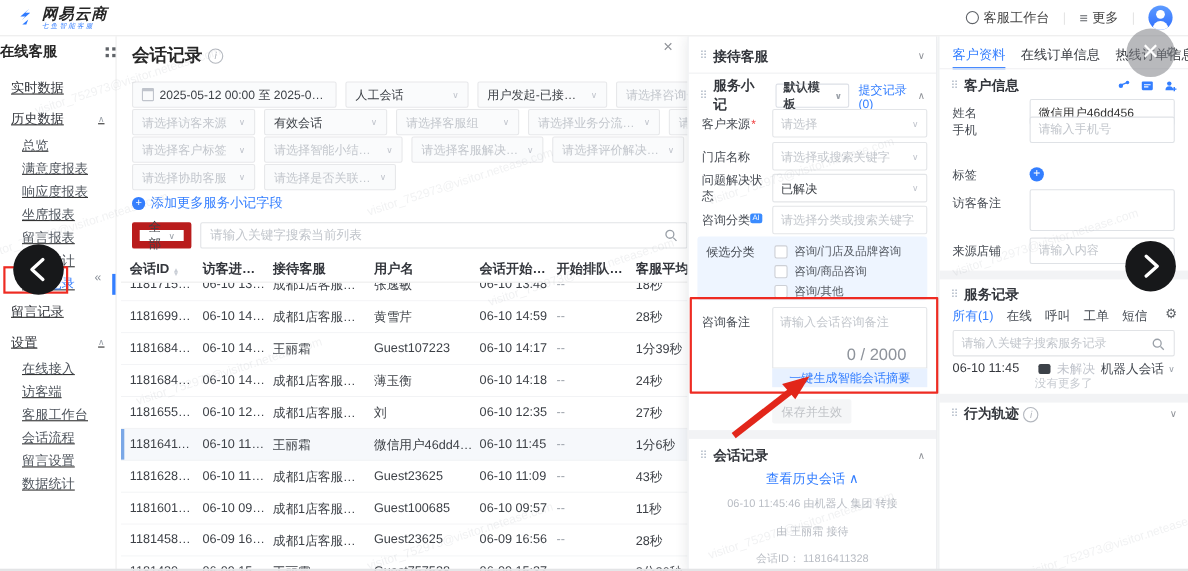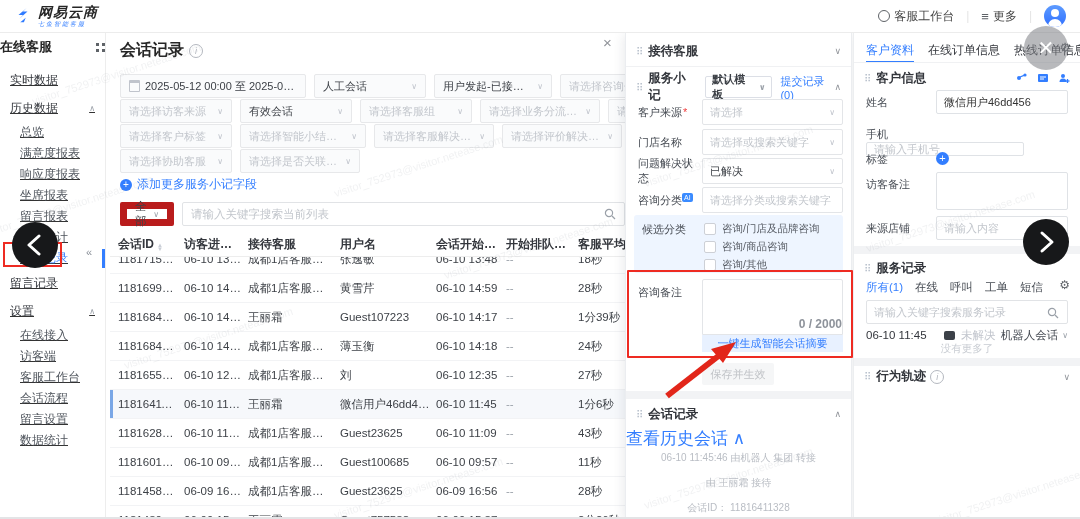--- a/index.html
+++ b/index.html
@@ -95,27 +95,27 @@
   .ctl .caret{margin-left:auto;font-size:8px;color:#c0c4cc;}
   .cand{position:absolute;left:8px;right:8px;top:182px;height:58px;background:#eef5ff;border-radius:3px;display:flex;padding:7px 4px;box-sizing:border-box;}
   .cand-label{width:62px;flex:none;font-size:11px;color:#454a52;padding-left:4px;}
   .cand-opts{flex:1;display:flex;flex-direction:column;gap:4px;}
   .cand-row{display:flex;align-items:center;gap:6px;font-size:10.5px;color:#565b63;cursor:pointer;}
   .cb{width:10px;height:10px;border:1px solid #cdd0d6;border-radius:2px;background:#fff;flex:none;}
   .remark-label{position:absolute;left:12px;top:252px;font-size:11px;color:#454a52;}
   .ta{position:absolute;left:76px;right:8px;top:246px;height:56px;box-sizing:border-box;border:1px solid #e3e5e8;border-radius:2px 2px 0 0;background:#fff;}
   .ta textarea{border:0;outline:0;resize:none;width:100%;height:34px;box-sizing:border-box;padding:5px 6px;font-size:11px;color:#333;font-family:inherit;background:transparent;}
   .ta textarea::placeholder{color:#c2c6cc;}
-  .ta .counter{position:absolute;right:0;bottom:3px;font-size:12px;color:#8e939b;font-weight:bold;}
+  .ta .counter{position:absolute;right:18px;bottom:3px;font-size:15px;color:#8e939b;}
   .ai-bar{position:absolute;left:76px;right:8px;top:302px;height:17px;background:#e8f1ff;display:flex;align-items:center;justify-content:center;
           color:#337eff;font-size:11px;cursor:pointer;}
   .save-btn{position:absolute;left:76px;top:330px;width:72px;height:22px;background:#f5f6f7;color:#c0c3c7;font-size:11px;
             display:flex;align-items:center;justify-content:center;border-radius:2px;cursor:not-allowed;}
   .band{position:absolute;left:0;right:0;height:8px;background:#f2f3f5;}
-  .hist-link{position:absolute;left:0;right:0;top:394px;font-size:17px;color:#337eff;cursor:pointer;}
+  .hist-link{position:absolute;left:0;right:0;top:394px;text-align:center;font-size:12px;color:#337eff;cursor:pointer;}
   .hist-lines{position:absolute;left:0;right:0;top:418px;display:flex;flex-direction:column;gap:11px;text-align:center;}
   .hist-line{font-size:10px;color:#b9bdc4;}
   .conv-close{position:absolute;left:603px;top:35px;font-size:15px;color:#909399;z-index:21;cursor:pointer;line-height:1;}
   
   .cust{position:absolute;left:853px;top:32px;width:227px;height:487px;background:#fff;border-left:1px solid #eceef0;box-sizing:border-box;z-index:21;}
   .tabs{position:absolute;left:12px;top:6px;right:34px;display:flex;gap:14px;height:24px;align-items:center;font-size:12px;color:#33363c;}
   .tab{cursor:pointer;white-space:nowrap;position:relative;line-height:24px;}
   .tab.active{color:#337eff;}
   .tab.active:after{content:"";position:absolute;left:0;right:0;bottom:-1px;height:2px;background:#337eff;}
   .gear{position:absolute;right:9px;top:8px;font-size:13px;color:#5f6368;cursor:pointer;z-index:32;}
@@ -530,20 +530,21 @@
           </label>
           <label class="cand-row">
             <span class="cb"></span>
             <span>咨询/其他</span>
           </label>
         </div>
     </div>
 
     <span class="remark-label">咨询备注</span>
     <div class="ta">
+      <textarea placeholder="请输入会话咨询备注" style=""></textarea>
       <span class="counter">0 / 2000</span>
     </div>
     <div class="ai-bar">一键生成智能会话摘要</div>
 
     <div class="save-btn">保存并生效</div>
 
     <div class="band" style="top:358px;"></div>
 
     <div class="sec-head" style="top:370px;height:22px;">
       <span class="grip">⠿</span>
@@ -587,21 +588,21 @@
             <line x1="9.5" y1="7" x2="9.5" y2="11" stroke="#337eff" stroke-width="1.3"></line>
             <line x1="7.5" y1="9" x2="11.5" y2="9" stroke="#337eff" stroke-width="1.3"></line>
           </svg>
       </span>
     </div>
 
     <div class="frow2" style="top:58px;">
       <span class="fld-label">姓名</span>
       <input class="inp" value="微信用户46dd456" style="">
     </div>
-    <div class="frow2" style="top:90px;flex-direction:column;">
+    <div class="frow2" style="top:74px;">
       <span class="fld-label">手机</span>
       <input class="inp" placeholder="请输入手机号" style="">
     </div>
     <div class="frow2" style="top:120px;">
       <span class="fld-label" style="padding-top:0;">标签</span>
       <span class="tag-plus">+</span>
     </div>
     <div class="frow2" style="top:140px;">
       <span class="fld-label">访客备注</span>
       <textarea class="note-ta" style=""></textarea>

